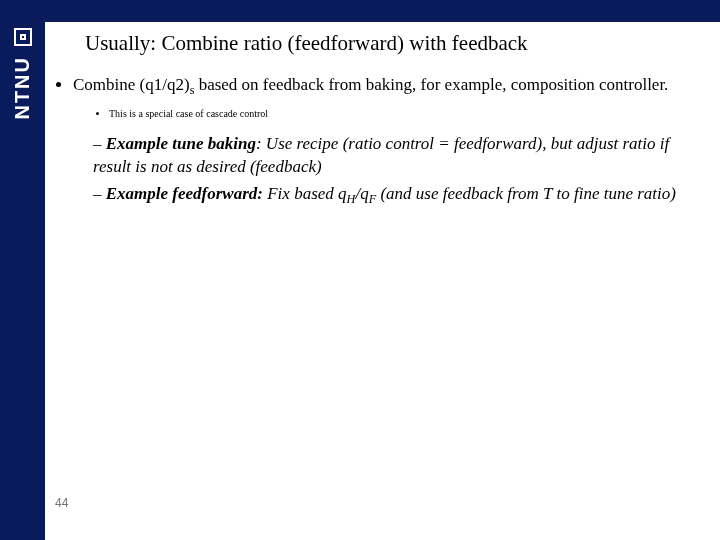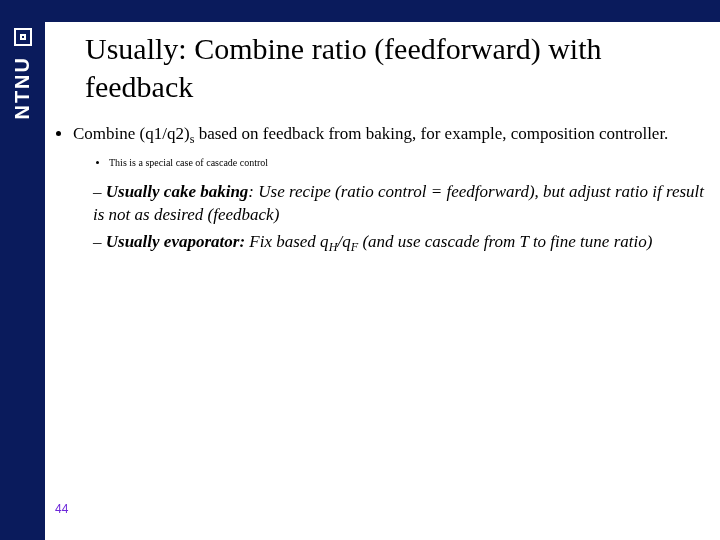--- a/index.html
+++ b/index.html
@@ -68,21 +68,21 @@
     color: #fff;
   }
   .content {
     position: absolute;
     top: 24px;
     left: 55px;
     right: 14px;
     bottom: 12px;
   }
   .title {
-    font-size: 30px;
+    font-size: 21px;
     line-height: 1.25;
     margin: 6px 0 18px 30px;
     font-weight: 400;
     color: #000;
   }
   ul.top {
     margin: 0 0 0 0;
     padding-left: 18px;
     font-size: 17px;
     line-height: 1.35;
@@ -118,24 +118,24 @@
     vertical-align: sub;
     font-style: italic;
   }
   .subnorm {
     font-size: 0.72em;
     vertical-align: sub;
   }
   .pagenum {
     position: absolute;
     left: 0px;
-    bottom: 12px;
+    bottom: 18px;
     font-family: Arial, Helvetica, sans-serif;
     font-size: 12px;
-    color: #6d28d9;
+    color: #737373;
   }
 </style>
 </head>
 <body>
 
 <div class="slide">
   <div class="topbar"></div>
   <div class="sidebar">
     <div class="sidebar-inner">
       <div class="logo-box"></div>
@@ -149,24 +149,24 @@
     <ul class="top">
       <li>
         <span>Combine (q1/q2)</span><span class="subnorm">s</span><span> based on feedback from baking, for example, composition controller.</span>
 
         <ul class="sub1">
           <li>This is a special case of cascade control</li>
         </ul>
 
         <ul class="sub2">
           <li>
-            <span class="lead">Usually cake baking</span><span>: Use recipe (ratio control = feedforward), but adjust ratio if result is not as desired (feedback)</span>
+            <span class="lead">Example tune baking</span><span>: Use recipe (ratio control = feedforward), but adjust ratio if result is not as desired (feedback)</span>
           </li>
           <li>
-            <span class="lead">Usually evaporator:</span><span>  Fix based q</span><span class="subnum">H</span><span>/q</span><span class="subnum">F</span><span> (and use cascade from T to fine tune ratio)</span>
+            <span class="lead">Example feedforward:</span><span>  Fix based q</span><span class="subnum">H</span><span>/q</span><span class="subnum">F</span><span> (and use feedback from T to fine tune ratio)</span>
           </li>
         </ul>
       </li>
     </ul>
 
     <div class="pagenum">44</div>
   </div>
 </div>
 
 </body></html>

